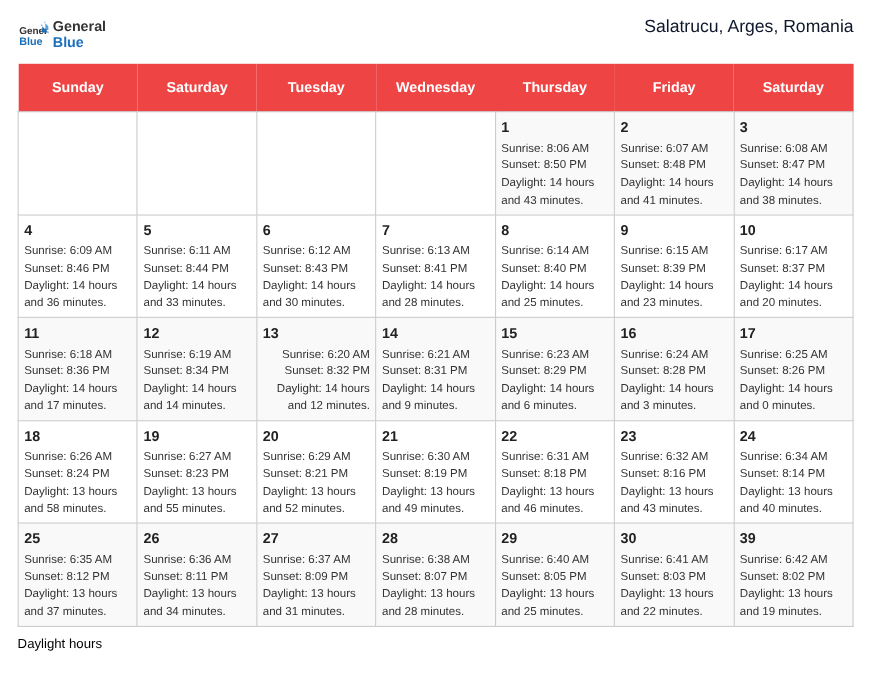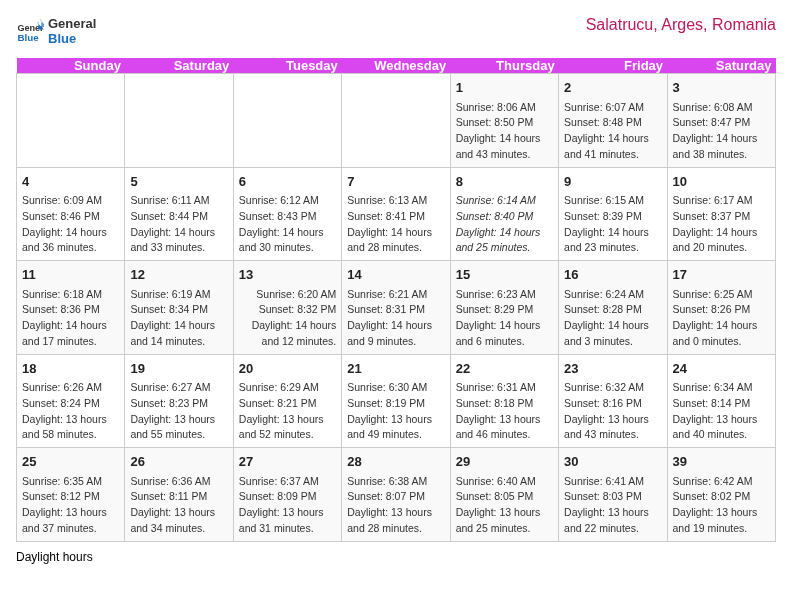--- a/index.html
+++ b/index.html
@@ -28,32 +28,32 @@
     .title-area {
       text-align: right;
     }
     .main-title {
       font-size: 38px;
       font-weight: normal;
       color: #333;
     }
     .sub-title {
       font-size: 16px;
-      color: #be185d;
+      color: #0f172a;
     }
     table {
       width: 100%;
       border-collapse: collapse;
       font-size: 11px;
     }
     thead tr th {
-      background: #d946ef;
+      background: #ef4444;
       color: #fff;
-      padding: 0 4px;
-      text-align: right;
+      padding: 14px 4px;
+      text-align: center;
       font-size: 13px;
       font-weight: bold;
     }
     tbody tr td {
       border: 1px solid #ccc;
       vertical-align: top;
       padding: 4px 5px;
       width: calc(100% / 7);
       min-height: 80px;
       line-height: 1.5;
@@ -162,21 +162,21 @@
 Daylight: 14 hours and 30 minutes.</div>
         </td>
         <td>
           <span class="day-number">7</span>
           <div class="day-info" style="white-space: pre-line;">Sunrise: 6:13 AM
 Sunset: 8:41 PM
 Daylight: 14 hours and 28 minutes.</div>
         </td>
         <td>
           <span class="day-number">8</span>
-          <div class="day-info" style="white-space: pre-line; font-style: italic;">Sunrise: 6:14 AM
+          <div class="day-info" style="white-space: pre-line;">Sunrise: 6:14 AM
 Sunset: 8:40 PM
 Daylight: 14 hours and 25 minutes.</div>
         </td>
         <td>
           <span class="day-number">9</span>
           <div class="day-info" style="white-space: pre-line;">Sunrise: 6:15 AM
 Sunset: 8:39 PM
 Daylight: 14 hours and 23 minutes.</div>
         </td>
         <td>

